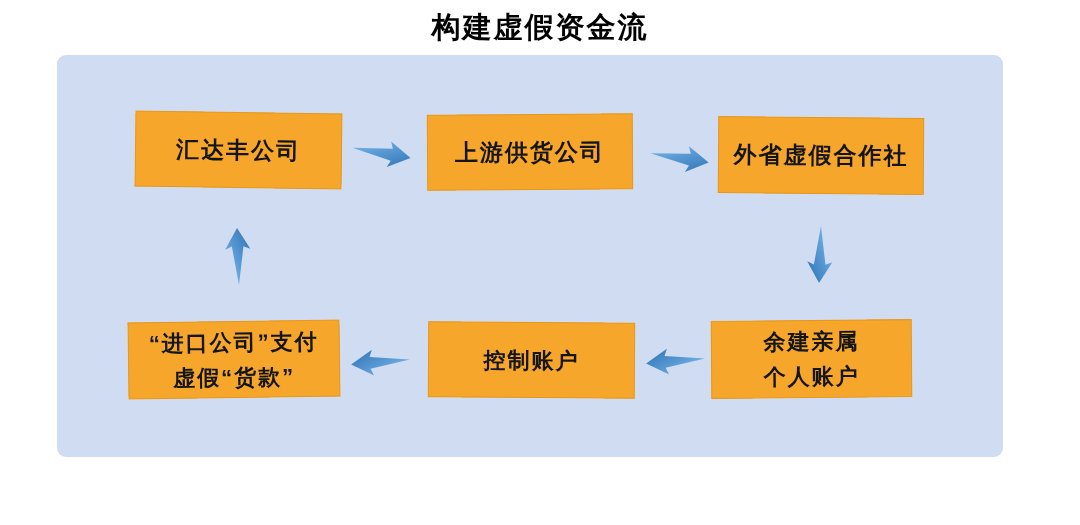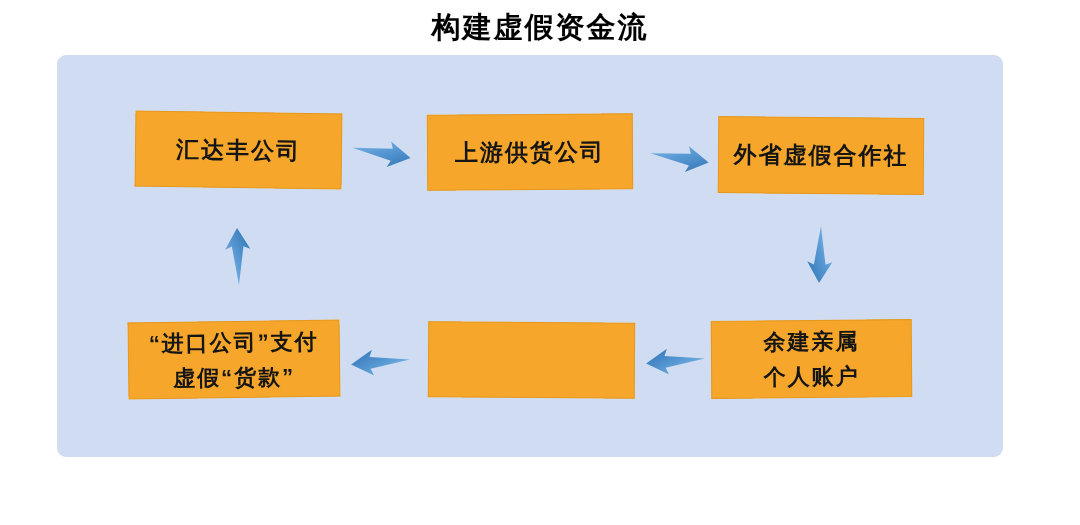--- a/index.html
+++ b/index.html
@@ -75,20 +75,21 @@
   <div class="node n3 one-line">
     <span class="line">外省虚假合作社</span>
   </div>
 
   <div class="node n4 two-line">
     <span class="line">“进口公司”支付</span>
     <span class="line">虚假“货款”</span>
   </div>
 
   <div class="node n5 two-line">
+    <span class="line">控制账户</span>
   </div>
 
   <div class="node n6 two-line">
     <span class="line">余建亲属</span>
     <span class="line">个人账户</span>
   </div>
 
   <div class="arrow a1">
     <svg width="60" height="28" viewBox="0 0 60 28">
       <polygon points="0,14 40,8 37,1 59,14 37,27 40,20" fill="url(#ag)"></polygon>

